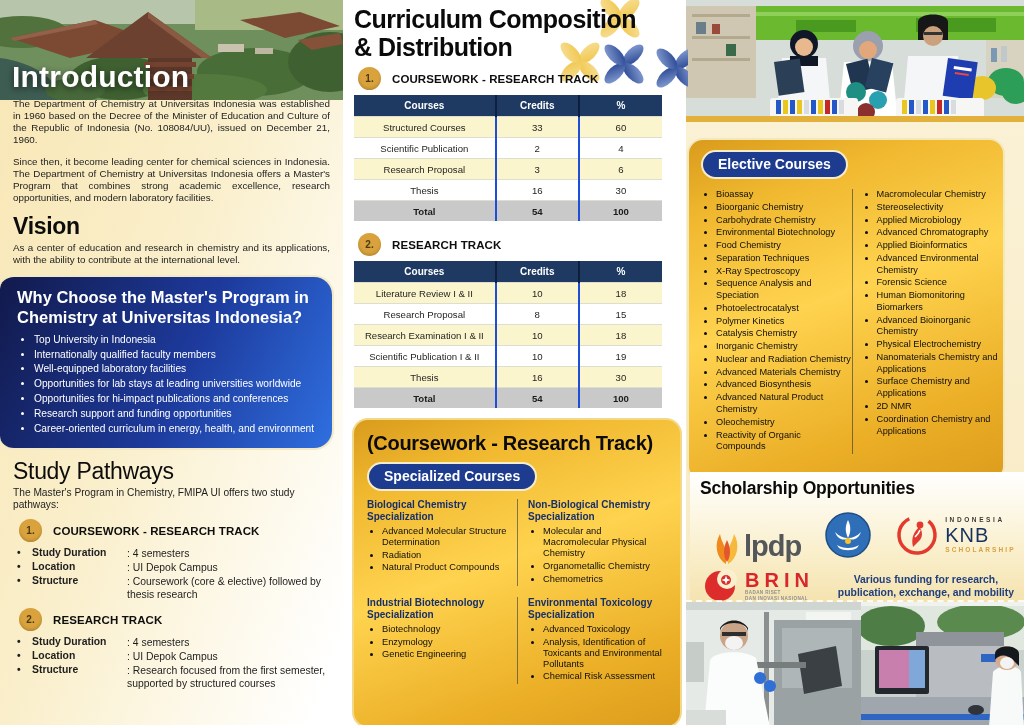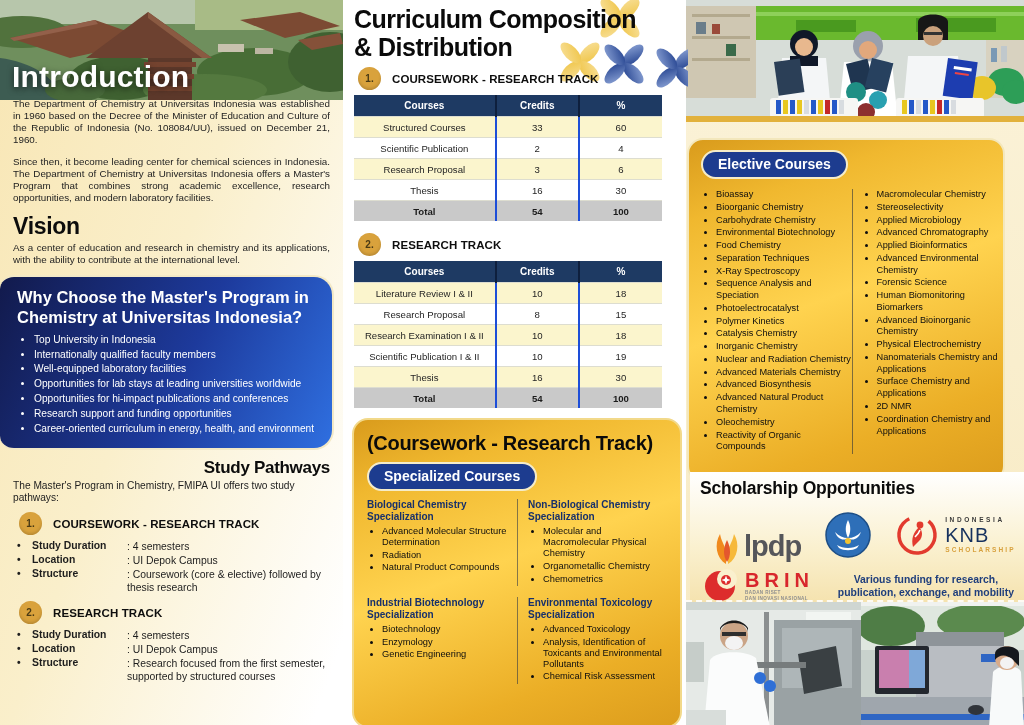--- a/index.html
+++ b/index.html
@@ -20,21 +20,21 @@
   .left-body{position:absolute;left:0;top:91px;width:343px;padding:7px 13px 0 13px;box-sizing:border-box;}
   .jpara{text-align:justify;font-size:9.8px;line-height:1.24;margin:0 0 9px 0;color:#222;}
   .vision-h{font-size:23px;font-weight:800;margin:0 0 2px 0;color:#0c0c0c;letter-spacing:-.3px;}
   .why-box{margin:6px 0 8px -13px;width:334px;box-sizing:border-box;
     background:linear-gradient(115deg,#121A4C 0%,#1D3A9C 55%,#2F6FE0 100%);
     border:2px solid #F3E9C6;border-left:none;border-radius:14px 20px 20px 14px;
     padding:11px 13px 10px 17px;color:#fff;}
   .why-box h3{font-size:16.5px;font-weight:800;line-height:1.16;margin:0 0 7px 0;}
   .why-box ul{margin:0;padding-left:17px;font-size:10.2px;line-height:1.26;}
   .why-box li{margin-bottom:2px;}
-  .pathways-h{font-size:17px;font-weight:700;margin:4px 0 2px 0;color:#0c0c0c;letter-spacing:-.3px;text-align:right;}
+  .pathways-h{font-size:23px;font-weight:400;margin:4px 0 2px 0;color:#0c0c0c;letter-spacing:-.3px;}
   .lead{font-size:10.2px;line-height:1.25;margin:0 0 6px 0;}
   .track-head{display:flex;align-items:center;gap:11px;margin:7px 0 5px 6px;}
   .num-circle{width:23px;height:23px;border-radius:50%;background:#D9A23C;color:#4a3a14;
     font-size:10px;font-weight:800;display:flex;align-items:center;justify-content:center;flex:none;
     box-shadow:inset 0 -2px 3px rgba(0,0,0,.15);}
   .track-name{font-size:11.5px;font-weight:800;color:#0e0e0e;letter-spacing:.1px;}
   .detail-list{list-style:none;margin:0 0 4px 0;padding:0 0 0 4px;font-size:10.4px;}
   .detail-list li{display:flex;margin-bottom:1px;}
   .dl-dot{width:15px;font-weight:700;flex:none;}
   .dl-label{font-weight:800;width:95px;flex:none;}

